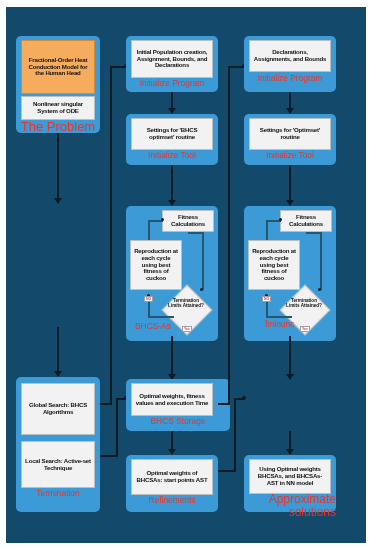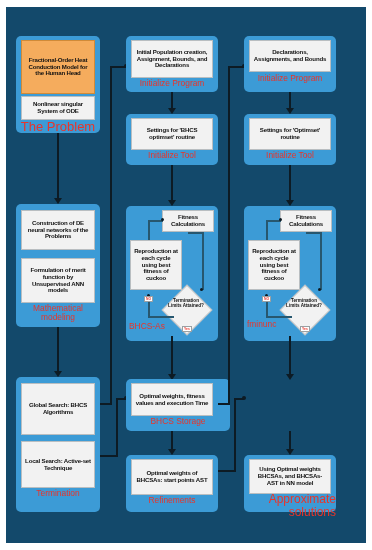--- a/index.html
+++ b/index.html
@@ -102,29 +102,20 @@
     </div>
     <div class="wbox" style="position:absolute;left:5px;top:60px;width:74px;height:24px;font-size:6.1px;">
       <span>Nonlinear singular System of ODE</span>
     </div>
     <div class="caption" style="position:absolute;left:0;top:84px;font-size:13px;">The Problem</div>
   </div>
 
   <div class="vline" style="left:57px;top:133px;height:69px;"></div>
   <div class="arrowdown" style="left:54px;top:198px;"></div>
 
-  <div class="group" style="left:16px;top:204px;width:84px;height:123px;">
-    <div class="wbox" style="position:absolute;left:5px;top:6px;width:74px;height:40px;font-size:6.1px;">
-      <span>Construction of DE neural networks of the Problems</span>
-    </div>
-    <div class="wbox" style="position:absolute;left:5px;top:54px;width:74px;height:45px;font-size:6.1px;">
-      <span>Formulation of merit function by Unsupervised ANN models</span>
-    </div>
-    <div class="caption" style="position:absolute;left:0;top:100px;font-size:8.4px;">Mathematical modeling</div>
-  </div>
 
   <div class="vline" style="left:57px;top:327px;height:48px;"></div>
   <div class="arrowdown" style="left:54px;top:371px;"></div>
 
   <div class="group" style="left:16px;top:377px;width:84px;height:135px;">
     <div class="wbox" style="position:absolute;left:5px;top:6px;width:74px;height:52px;font-size:6.1px;">
       <span>Global Search: BHCS Algorithms</span>
     </div>
     <div class="wbox" style="position:absolute;left:5px;top:64px;width:74px;height:47px;font-size:6.1px;">
       <span>Local Search: Active-set Technique</span>
@@ -180,21 +171,21 @@
     <div class="tline tlineV" style="left:22px;top:14px;height:20px;"></div>
     <div class="tline tlineH" style="left:22px;top:14px;width:15px;"></div>
     <div class="dot" style="left:35px;top:12px;width:3px;height:3px;"></div>
 
     <div class="tline tlineV" style="left:22px;top:92px;height:20px;"></div>
     <div class="tline tlineH" style="left:22px;top:110px;width:26px;"></div>
     <div class="dot" style="left:21px;top:88px;width:3px;height:3px;"></div>
     <div class="flag" style="left:18px;top:90px;">NO</div>
 
     <div class="flag" style="left:56px;top:120px;">Yes</div>
-    <div class="caption" style="position:absolute;left:0;top:116px;width:46px;font-size:8.4px;text-align:left;padding-left:3px;">BHCS-As</div>
+    <div class="caption" style="position:absolute;left:0;top:116px;width:46px;font-size:8.4px;text-align:left;padding-left:9px;">BHCS-As</div>
   </div>
 
   <div class="vline" style="left:171px;top:336px;height:42px;"></div>
   <div class="arrowdown" style="left:168px;top:374px;"></div>
 
   <div class="group" style="left:126px;top:379px;width:104px;height:52px;">
     <div class="wbox" style="position:absolute;left:5px;top:4px;width:82px;height:33px;font-size:6.1px;">
       <span>Optimal weights, fitness values and execution Time</span>
     </div>
     <div class="caption" style="position:absolute;left:0;top:38px;font-size:8.4px;">BHCS Storage</div>
@@ -258,21 +249,21 @@
     <div class="tline tlineV" style="left:22px;top:14px;height:20px;"></div>
     <div class="tline tlineH" style="left:22px;top:14px;width:15px;"></div>
     <div class="dot" style="left:35px;top:12px;width:3px;height:3px;"></div>
 
     <div class="tline tlineV" style="left:22px;top:92px;height:20px;"></div>
     <div class="tline tlineH" style="left:22px;top:110px;width:26px;"></div>
     <div class="dot" style="left:21px;top:88px;width:3px;height:3px;"></div>
     <div class="flag" style="left:18px;top:90px;">NO</div>
 
     <div class="flag" style="left:56px;top:120px;">Yes</div>
-    <div class="caption" style="position:absolute;left:0;top:114px;width:44px;font-size:8.4px;text-align:left;padding-left:3px;">fminunc</div>
+    <div class="caption" style="position:absolute;left:0;top:114px;width:44px;font-size:8.4px;text-align:left;padding-left:21px;">fminunc</div>
   </div>
 
   <div class="vline" style="left:289px;top:336px;height:42px;"></div>
   <div class="arrowdown" style="left:286px;top:374px;"></div>
 
 
   <div class="vline" style="left:289px;top:431px;height:22px;"></div>
   <div class="arrowdown" style="left:286px;top:449px;"></div>
 
   <div class="group" style="left:244px;top:455px;width:92px;height:57px;">

